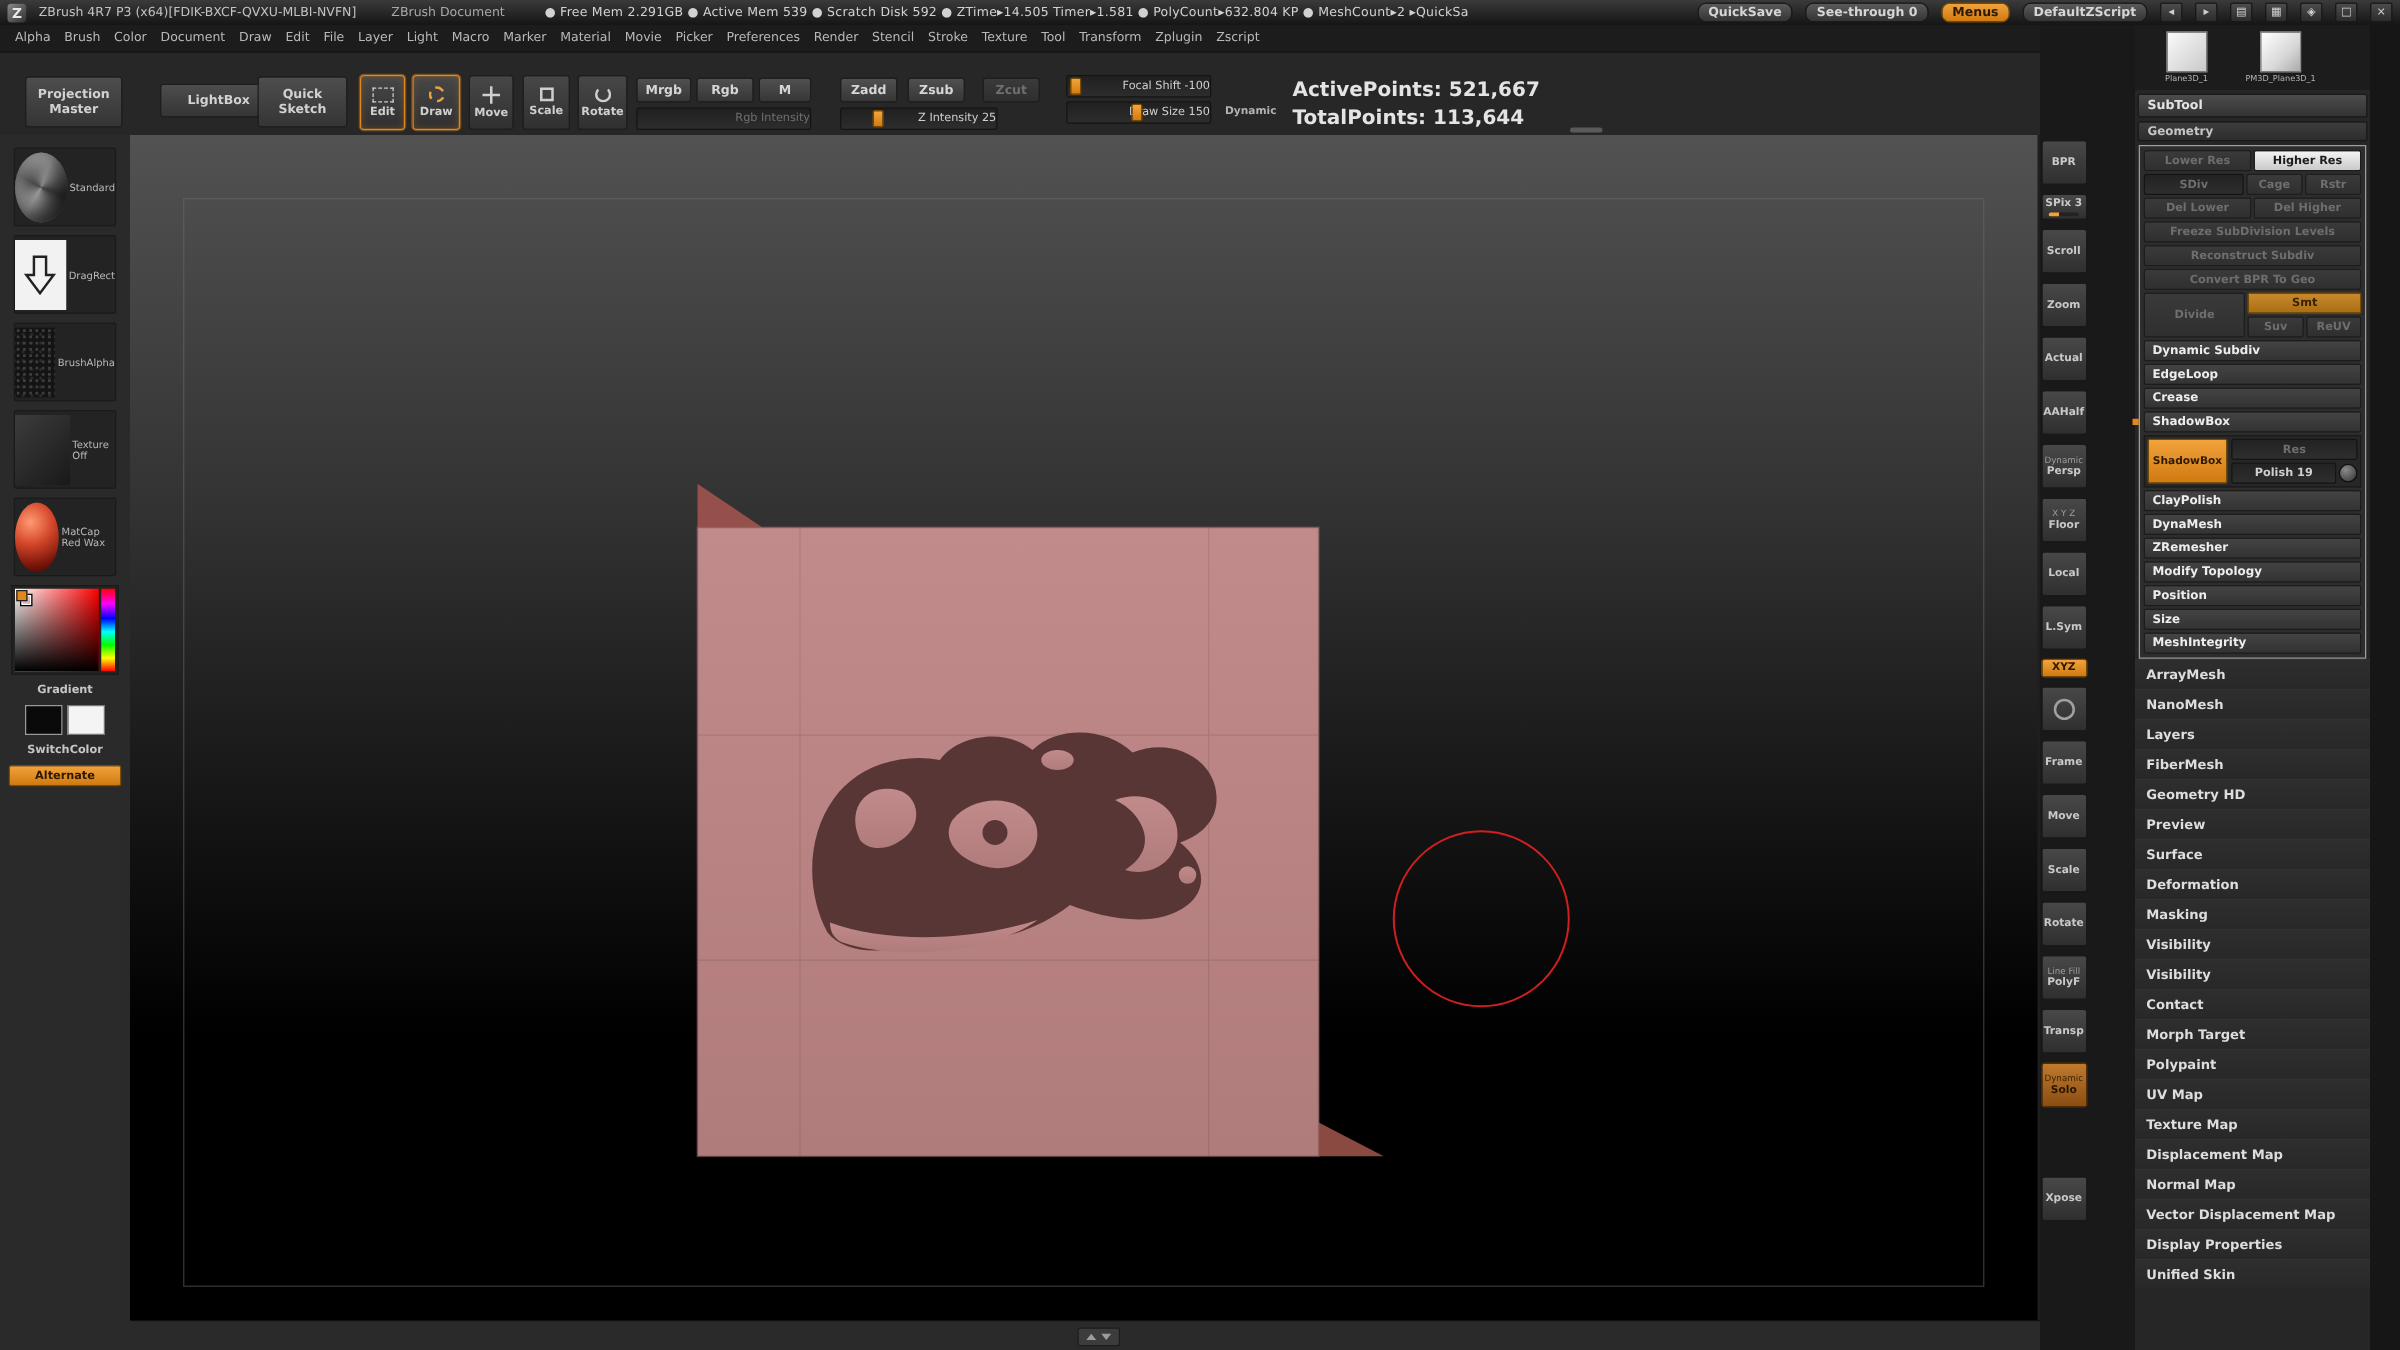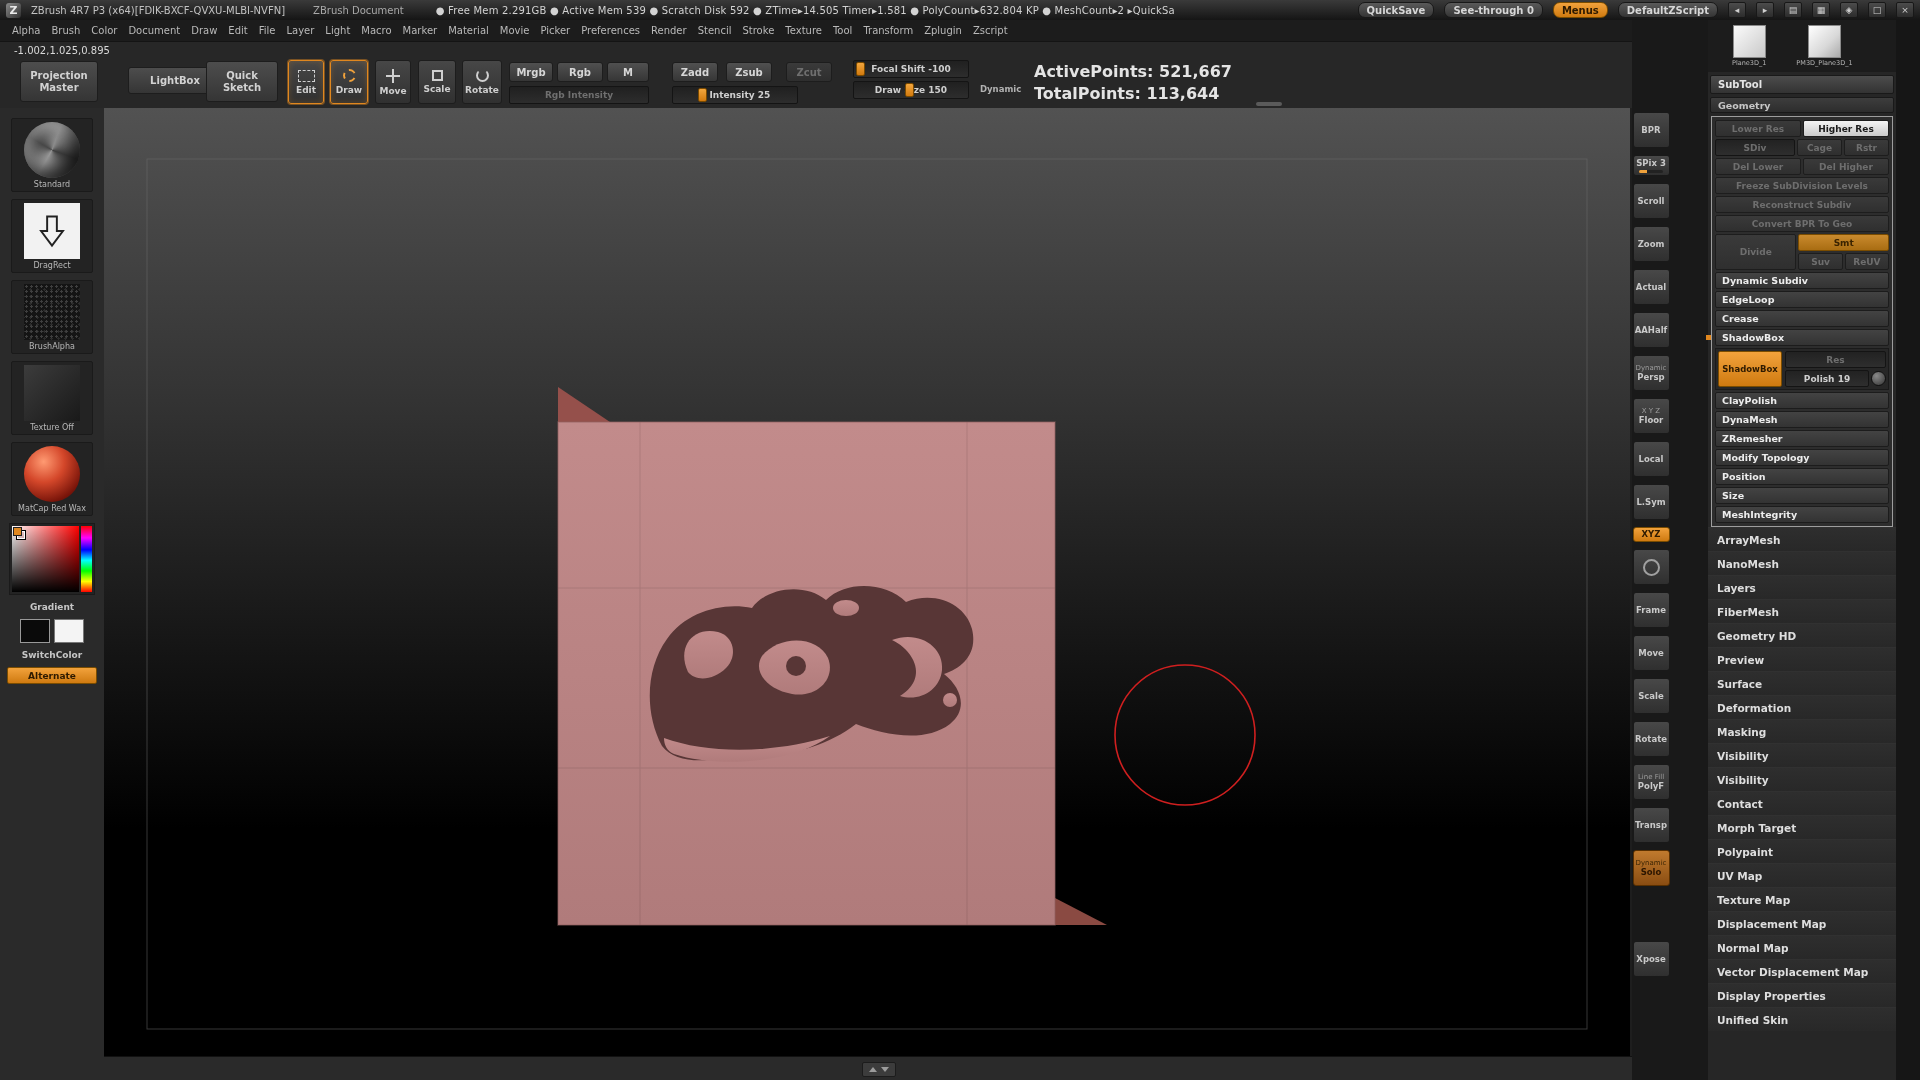--- a/index.html
+++ b/index.html
@@ -41,31 +41,31 @@
   .move-ico{position:relative;width:14px;height:14px;}
   .move-ico::before,.move-ico::after{content:"";position:absolute;background:#cfcfcf;}
   .move-ico::before{left:6px;top:0;width:2px;height:14px;}
   .move-ico::after{left:0;top:6px;width:14px;height:2px;}
   .scale-ico{width:11px;height:11px;border:2px solid #cfcfcf;box-sizing:border-box;}
   .rotate-ico{width:13px;height:13px;border:2px solid #cfcfcf;border-radius:50%;border-top-color:transparent;box-sizing:border-box;}
   .chip{position:absolute;top:3px;height:20px;display:flex;align-items:center;justify-content:center;
     background:linear-gradient(180deg,#505050,#363636);border:1px solid #1d1d1d;border-radius:3px;color:#d6d6d6;font-weight:bold;font-size:10px;box-sizing:border-box;}
   .chip.disabled,.shelf-btn2.disabled{color:#6f6f6f;background:linear-gradient(180deg,#3a3a3a,#2e2e2e);}
   .hslider{position:absolute;height:18px;background:linear-gradient(#202020,#2d2d2d);border:1px solid #141414;border-radius:2px;
-    display:flex;align-items:center;justify-content:center;color:#cfcfcf;font-size:9px;font-weight:bold;box-sizing:border-box;}
+    display:flex;align-items:center;justify-content:flex-end;color:#cfcfcf;font-size:9px;font-weight:normal;box-sizing:border-box;}
   .hslider.disabled{color:#6f6f6f;}
   .hslider .nub{position:absolute;top:1px;bottom:1px;width:9px;border-radius:2px;
     background:linear-gradient(#f2a63e,#d27a0e);border:1px solid #7a4a00;box-sizing:border-box;}
   .tiny-label{position:absolute;font-size:8.5px;color:#b2b2b2;font-weight:bold;}
   .points{position:absolute;color:#e4e4e4;font-weight:bold;font-size:16px;white-space:nowrap;}
   .shelf-handle{position:absolute;left:1256px;top:43px;width:26px;height:4px;background:#5a5a5a;border-radius:2px;}
   
   .leftbar{position:absolute;left:0;top:108px;width:104px;bottom:0;background:#2a2a2a;z-index:10;
     display:flex;flex-direction:column;align-items:center;padding-top:10px;gap:7px;box-sizing:border-box;}
-  .tile{width:80px;display:flex;flex-direction:column;align-items:center;gap:2px;padding:3px 0 2px;
+  .tile{width:80px;display:flex;flex-direction:row;align-items:center;gap:2px;padding:3px 0 2px;
     background:#232323;border:1px solid #1a1a1a;border-radius:2px;}
   .tile-label{font-size:8px;color:#b8b8b8;}
   .swirl{width:56px;height:56px;border-radius:50%;
     background:conic-gradient(from 210deg,#9a9a9a,#474747 90deg,#8c8c8c 170deg,#3d3d3d 260deg,#9a9a9a 360deg);
     box-shadow:inset -6px -8px 14px rgba(0,0,0,.65), inset 5px 6px 10px rgba(255,255,255,.25);}
   .stroke-ico-box{width:56px;height:56px;background:#f2f2f2;display:flex;align-items:center;justify-content:center;}
   .alpha-noise{width:56px;height:56px;background-color:#141414;
     background-image:radial-gradient(#3f3f3f 1px,transparent 1.2px),radial-gradient(#2c2c2c 1px,transparent 1.2px);
     background-size:5px 5px,7px 7px;background-position:0 0,3px 2px;}
   .tex-off{width:56px;height:56px;background:linear-gradient(135deg,#3c3c3c,#191919);}
@@ -197,23 +197,20 @@
       <span class="menu-item">Render</span>
       <span class="menu-item">Stencil</span>
       <span class="menu-item">Stroke</span>
       <span class="menu-item">Texture</span>
       <span class="menu-item">Tool</span>
       <span class="menu-item">Transform</span>
       <span class="menu-item">Zplugin</span>
       <span class="menu-item">Zscript</span>
     </div>
 
-  <div class="coordsrow">
-    <span class="coords">-1.002,1.025,0.895</span>
-  </div>
 
   <div class="topshelf">
     <div class="shelf-btn2 two-line" style="left:20px;width:78px;height:41px;">
         <span>Projection Master</span>
       </div>
     <div class="shelf-btn2" style="left:128px;top:8px;width:94px;height:27px;">
         <span>LightBox</span>
       </div>
     <div class="shelf-btn2 two-line" style="left:206px;width:72px;height:41px;">
         <span>Quick Sketch</span>

